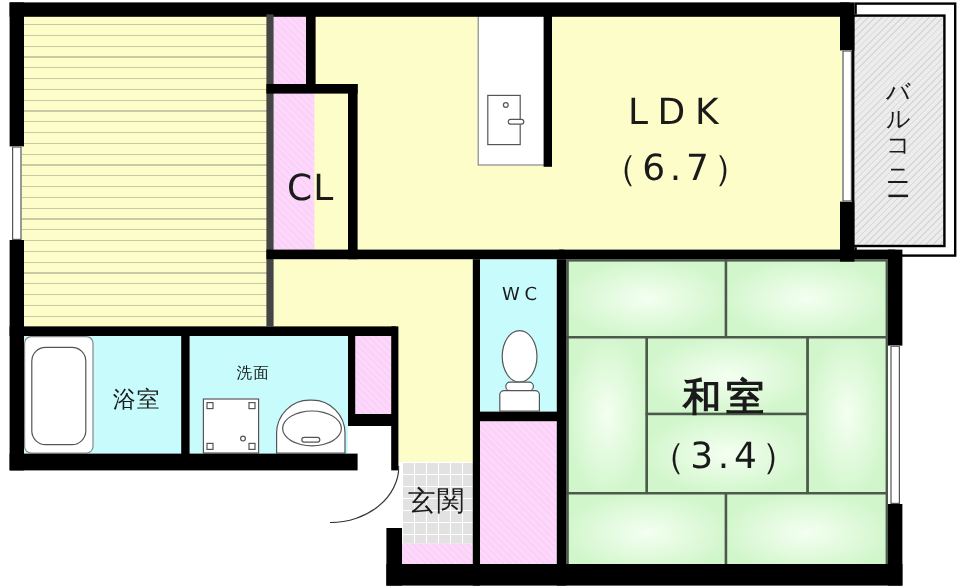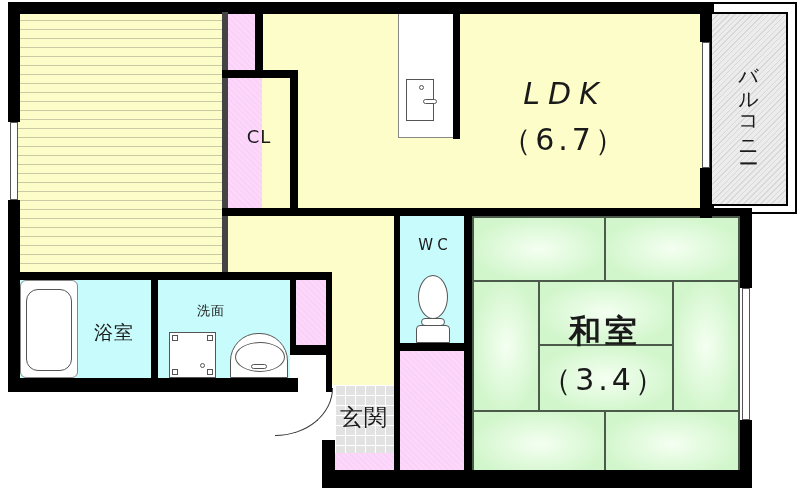--- a/index.html
+++ b/index.html
@@ -107,22 +107,22 @@
   <div class="wall" style="left:151px;top:280px;width:7px;height:100px;"></div>
   <div class="wall" style="left:290px;top:280px;width:6px;height:70px;"></div>
   <div class="wall" style="left:290px;top:345px;width:40px;height:10px;"></div>
   <div class="wall" style="left:326px;top:272px;width:6px;height:120px;"></div>
   <div class="wall" style="left:394px;top:216px;width:6px;height:272px;"></div>
   <div class="wall" style="left:464px;top:216px;width:8px;height:272px;"></div>
   <div class="wall" style="left:400px;top:343px;width:66px;height:8px;"></div>
   <div class="wall" style="left:322px;top:470px;width:430px;height:18px;"></div>
   <div class="wall" style="left:322px;top:440px;width:13px;height:48px;"></div>
 
-  <div class="label" style="left:234px;top:126px;width:50px;font-size:18px;letter-spacing:1px;">CL</div>
-  <div class="label" style="left:510px;top:76px;width:110px;font-size:30px;letter-spacing:8px;font-style:italic;">LDK</div>
+  <div class="label" style="left:234px;top:140px;width:50px;font-size:30px;letter-spacing:1px;">CL</div>
+  <div class="label" style="left:510px;top:76px;width:110px;font-size:30px;letter-spacing:8px;">LDK</div>
   <div class="label" style="left:495px;top:120px;width:140px;font-size:30px;">（6.7）</div>
   <div class="label" style="left:733px;top:54px;width:30px;font-size:20px;writing-mode:vertical-rl;letter-spacing:2px;">バルコニー</div>
   <div class="label" style="left:550px;top:310px;width:110px;font-size:32px;font-weight:bold;">和室</div>
   <div class="label" style="left:530px;top:360px;width:150px;font-size:30px;">（3.4）</div>
   <div class="label" style="left:84px;top:320px;width:60px;font-size:19px;letter-spacing:1px;">浴室</div>
   <div class="label" style="left:176px;top:302px;width:70px;font-size:13px;letter-spacing:1px;">洗面</div>
   <div class="label" style="left:410px;top:236px;width:50px;font-size:15px;">WC</div>
   <div class="label" style="left:336px;top:402px;width:56px;font-size:23px;letter-spacing:1px;">玄関</div>
 </div>
 

